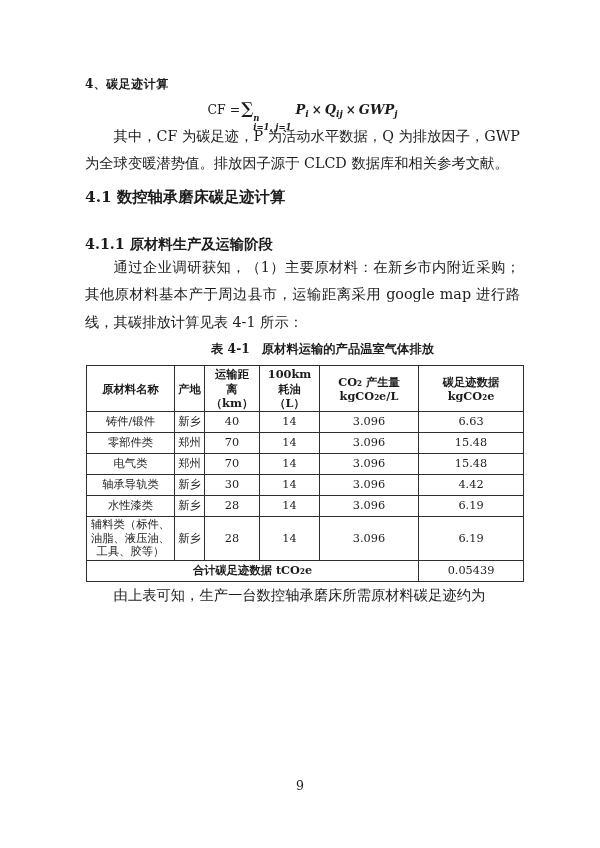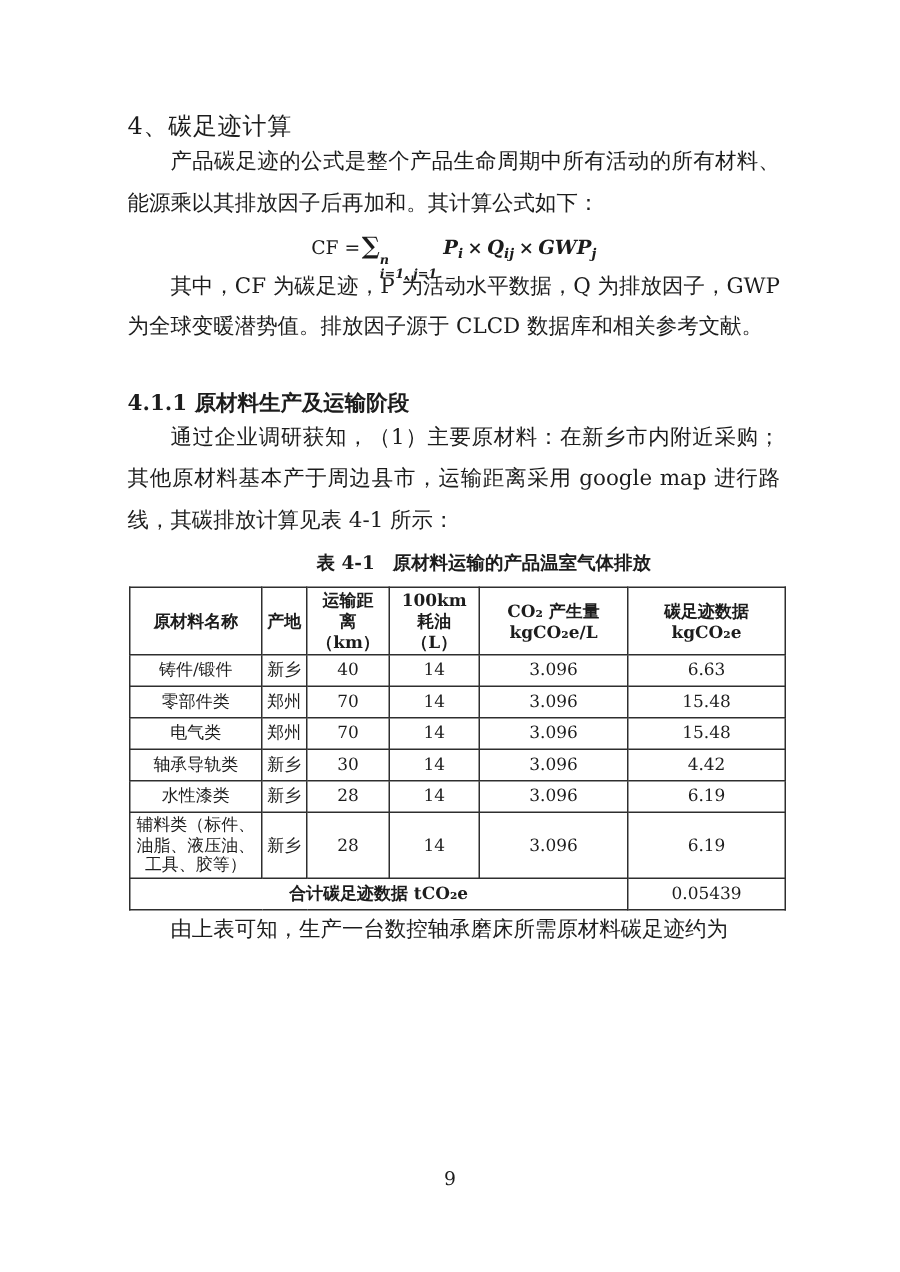--- a/index.html
+++ b/index.html
@@ -14,23 +14,23 @@
   }
   .content {
     position: absolute;
     left: 85px;
     right: 80px;
     top: 0;
   }
   h1.doc-h1 {
     margin: 0;
     padding-top: 73px;
-    font-size: 16px;
+    font-size: 12px;
     line-height: 22px;
-    font-weight: normal;
+    font-weight: bold;
     letter-spacing: 0.5px;
   }
   p.body {
     margin: 0;
     font-size: 14.3px;
     line-height: 27.6px;
     text-align: justify;
     text-indent: 28.6px;
   }
   .p1 { margin-top: 18px; }
@@ -123,29 +123,29 @@
   }
 </style>
 </head>
 <body>
 
 <div class="page">
   <div class="content">
 
     <h1 class="doc-h1">4、碳足迹计算</h1>
 
-    <p class="body p1">产品碳足迹的公式是整个产品生命周期中所有活动的所有材料、能源乘以其排放因子后再加和。其计算公式如下：</p>
 
     <div class="formula"><span>CF =</span><span class="f-sigma">∑</span><span class="f-limits">
           <span>n</span>
           <span>i=1, j=1</span>
         </span><span class="f-term" style="margin-left:4px;">P</span><span class="f-tsub">i</span><span class="f-op">×</span><span class="f-term">Q</span><span class="f-tsub">ij</span><span class="f-op">×</span><span class="f-term">GWP</span><span class="f-tsub">j</span></div>
 
     <p class="body p2">其中，CF 为碳足迹，P 为活动水平数据，Q 为排放因子，GWP 为全球变暖潜势值。排放因子源于 CLCD 数据库和相关参考文献。</p>
 
+    <h2 class="doc-h2">4.1 数控轴承磨床碳足迹计算</h2>
 
     <h3 class="doc-h3">4.1.1 原材料生产及运输阶段</h3>
 
 
     <p class="body p4">通过企业调研获知，（1）主要原材料：在新乡市内附近采购；其他原材料基本产于周边县市，运输距离采用 google map 进行路线，其碳排放计算见表 4-1 所示：</p>
 
     <div class="tbl-caption">
       <span class="cap-label">表 4-1</span><span>原材料运输的产品温室气体排放</span>
     </div>
 

